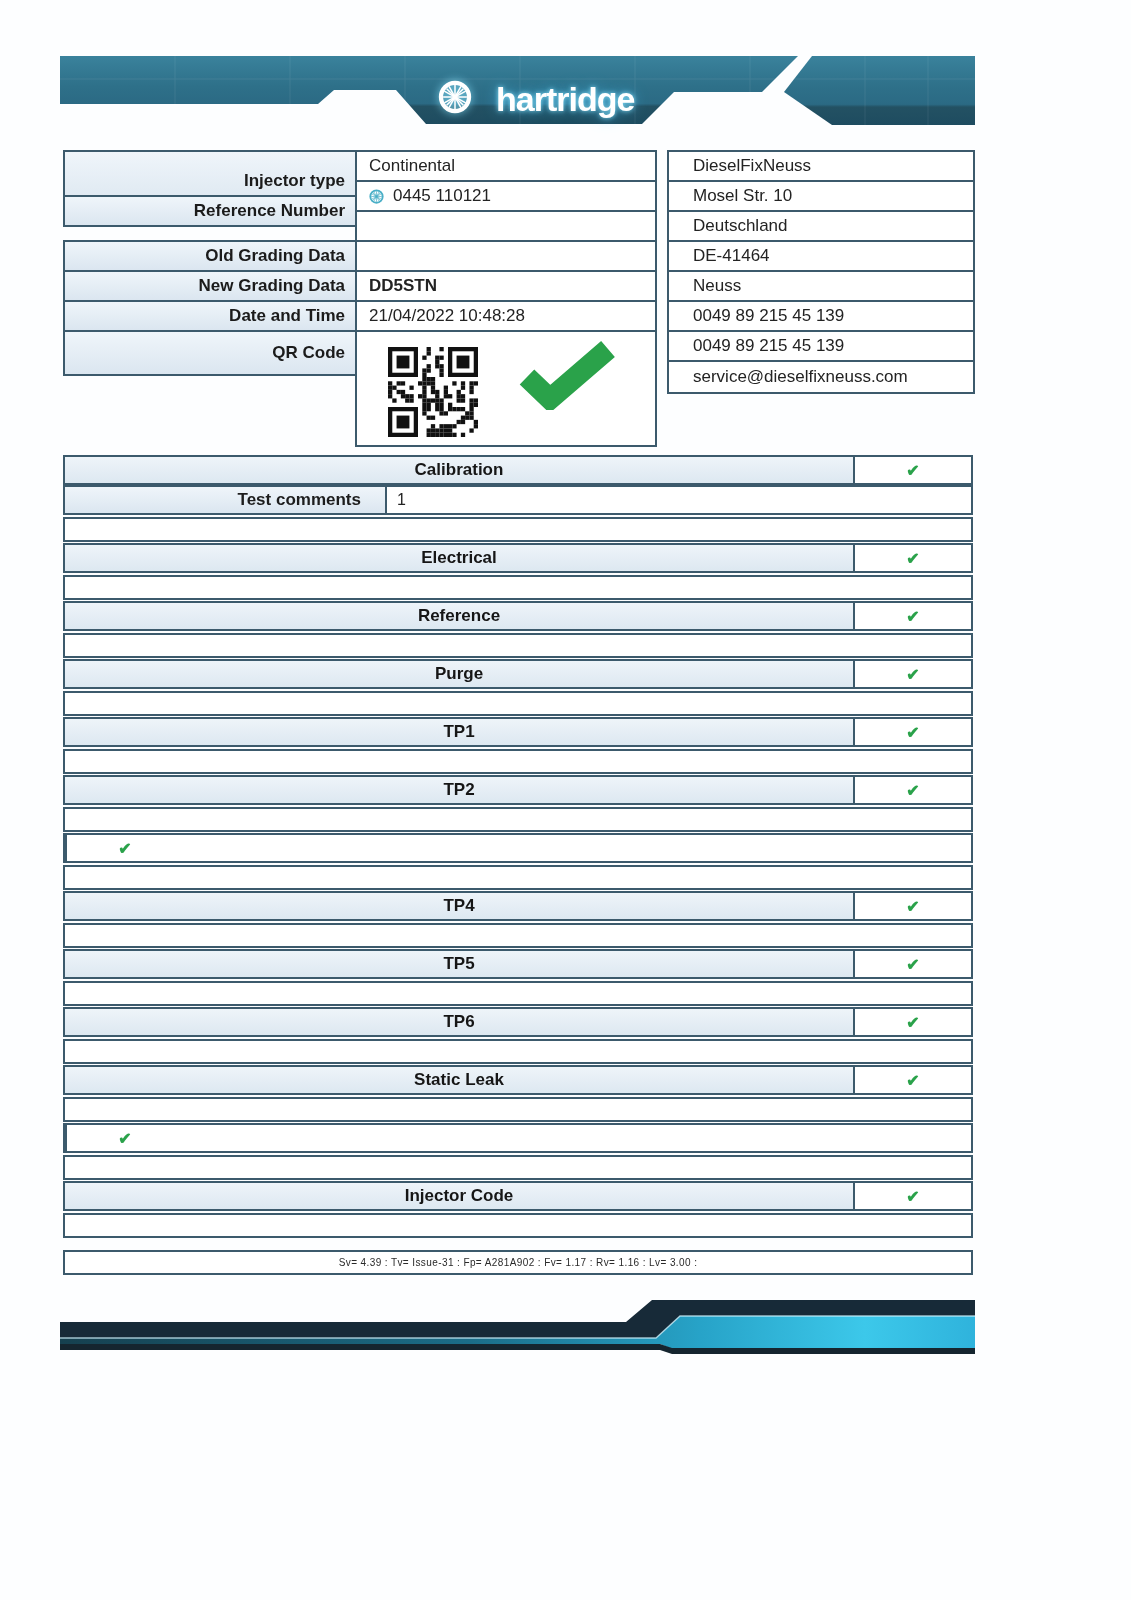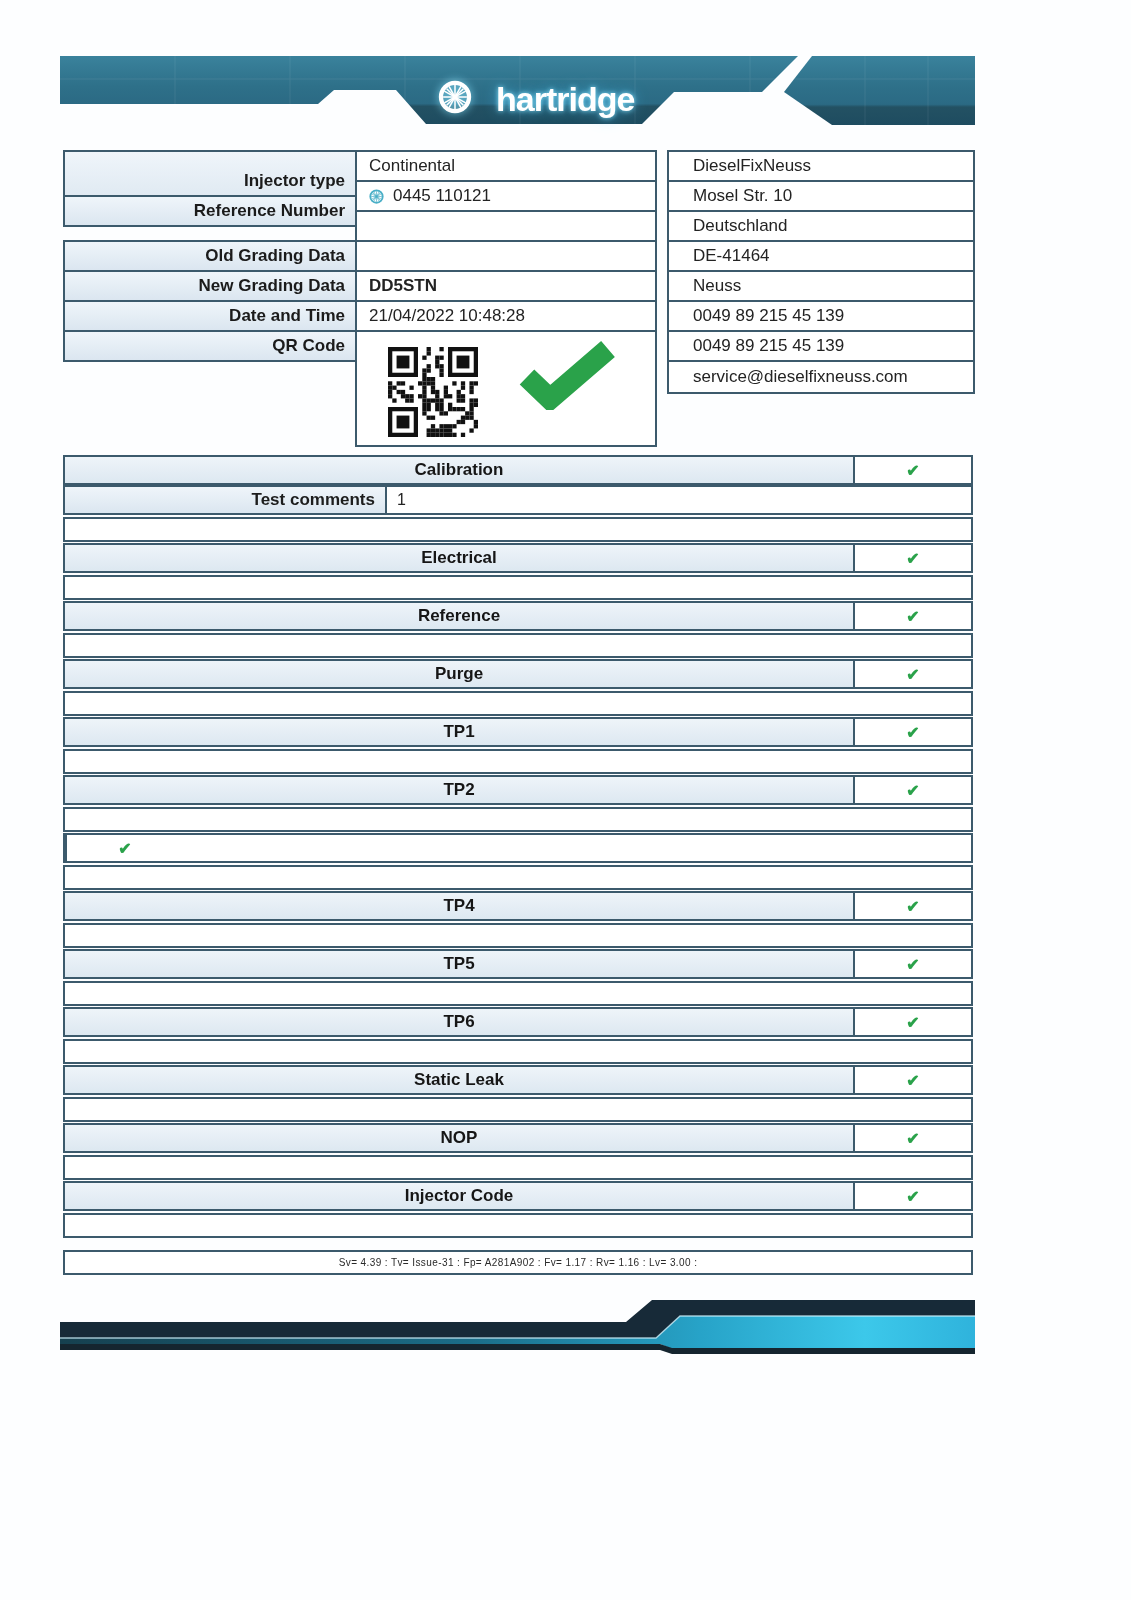--- a/index.html
+++ b/index.html
@@ -37,21 +37,21 @@
   
   .sec-row{position:absolute;left:63px;width:910px;height:30px;border:2px solid #3c5a6c;
            display:flex;box-sizing:border-box;background:#ffffff;}
   .sec-title{flex:1;background:linear-gradient(#eef4f9,#dde8f1);display:flex;align-items:center;
              justify-content:center;font-weight:bold;font-size:17px;color:#161616;}
   .sec-check{width:116px;border-left:2px solid #3c5a6c;display:flex;align-items:center;justify-content:center;
              font-size:16px;font-weight:bold;color:var(--check-green,#2aa24a);background:#ffffff;}
   .cmt-row{position:absolute;left:63px;width:910px;height:30px;border:2px solid #3c5a6c;
            display:flex;box-sizing:border-box;background:#ffffff;}
   .cmt-label{width:322px;background:linear-gradient(#eff5fa,#dbe6f0);border-right:2px solid #3c5a6c;
-             display:flex;align-items:center;justify-content:flex-end;padding-right:10px;
+             display:flex;align-items:center;justify-content:flex-end;padding-right:24px;
              font-weight:bold;font-size:17px;box-sizing:border-box;}
   .cmt-val{flex:1;display:flex;align-items:center;padding-left:10px;font-size:16px;color:#232323;}
   .spacer-row{position:absolute;left:63px;width:910px;height:25px;border:2px solid #3c5a6c;
               background:#ffffff;box-sizing:border-box;}
   .footer-box{position:absolute;left:63px;top:1250px;width:910px;height:25px;border:2px solid #3c5a6c;
               background:#ffffff;display:flex;align-items:center;justify-content:center;
               font-size:10px;color:#2a2a2a;letter-spacing:.4px;box-sizing:border-box;text-align:right;}
 </style>
 </head>
 <body>
@@ -108,21 +108,21 @@
         <use href="#wheel"></use>
       </svg>
     <span class="logo-text">hartridge</span>
   </div>
 
   <div class="lbl-cell" style="top:150px;height:62px;">Injector type</div>
   <div class="lbl-cell" style="top:195px;height:32px;">Reference Number</div>
   <div class="lbl-cell" style="top:270px;height:32px;">New Grading Data</div>
   <div class="lbl-cell" style="top:240px;height:32px;">Old Grading Data</div>
   <div class="lbl-cell" style="top:300px;height:32px;">Date and Time</div>
-  <div class="lbl-cell" style="top:330px;height:32px;padding-left:12px;">QR Code</div>
+  <div class="lbl-cell" style="top:330px;height:46px;padding-left:12px;">QR Code</div>
 
   <div class="val-col">
     <div class="val-row">Continental</div>
     <div class="val-row">
       <svg class="part-icon" width="15" height="15">
           <use href="#wheel"></use>
         </svg>
       <span>0445 110121</span>
     </div>
     <div class="val-row"></div>
@@ -331,21 +331,20 @@
         <div class="sec-title">TP6</div>
         <div class="sec-check">✔</div>
       </div>
       <div class="spacer-row" style="top: 1039px;"></div>
       <div class="sec-row" style="top: 1065px;">
         <div class="sec-title">Static Leak</div>
         <div class="sec-check">✔</div>
       </div>
       <div class="spacer-row" style="top: 1097px;"></div>
       <div class="sec-row" style="top: 1123px;">
-        <div class="sec-title">NOP</div>
         <div class="sec-check">✔</div>
       </div>
       <div class="spacer-row" style="top: 1155px;"></div>
       <div class="sec-row" style="top: 1181px;">
         <div class="sec-title">Injector Code</div>
         <div class="sec-check">✔</div>
       </div>
       <div class="spacer-row" style="top: 1213px;"></div>
     </div>
 

